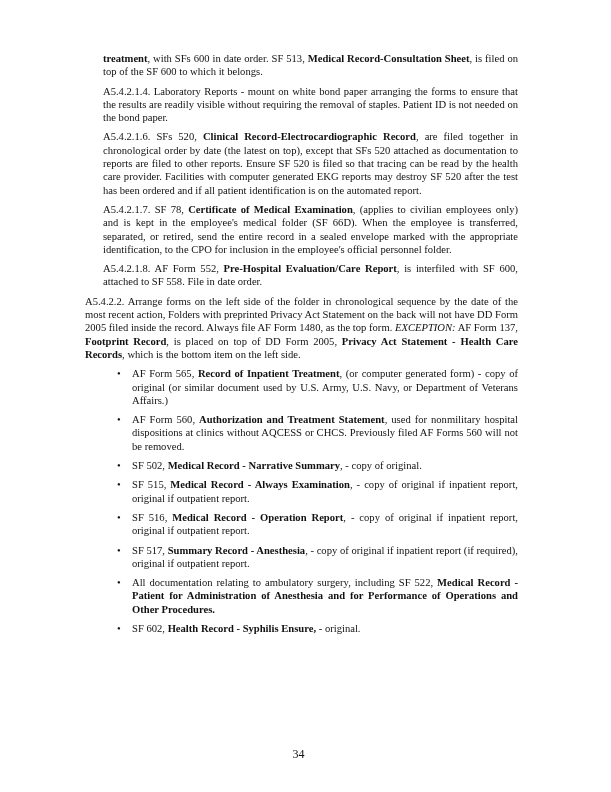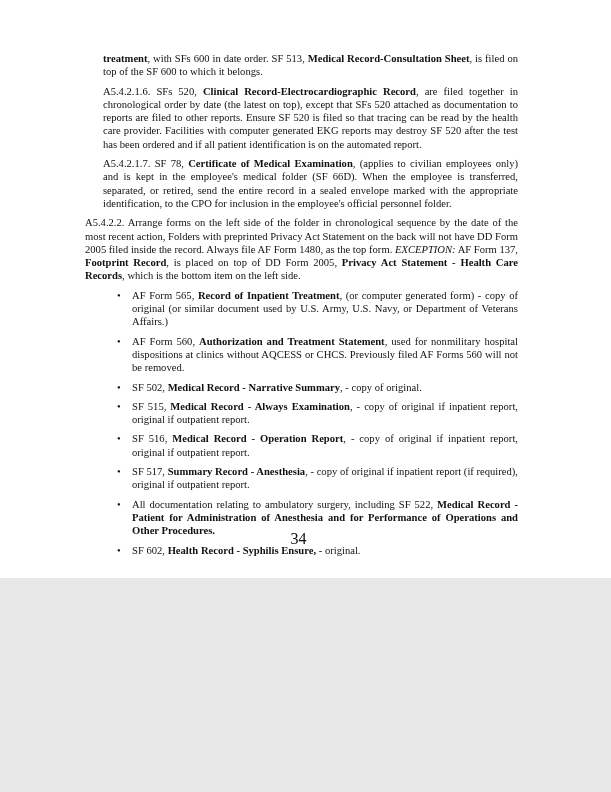--- a/index.html
+++ b/index.html
@@ -3,21 +3,21 @@
 <meta charset="utf-8">
 <style>
   html, body {
     margin: 0;
     padding: 0;
     background: #e8e8e8;
   }
   .page {
     position: relative;
     width: 611px;
-    height: 578px;
+    height: 792px;
     background: #ffffff;
     margin: 0 auto;
     font-family: "Liberation Serif", serif;
     color: #111111;
     overflow: hidden;
   }
   .doc-body {
     position: absolute;
     left: 85px;
     top: 52px;
@@ -42,31 +42,33 @@
     top: 0;
   }
   .bold { font-weight: bold; }
   .italic { font-style: italic; font-family: Liberation Serif, serif; }
   .page-number {
     position: absolute;
     left: 12px;
     right: 26px;
     bottom: 30px;
     text-align: center;
-    font-size: 16px;
+    font-size: 12px;
   }
 </style>
 </head>
 <body>
 
 <div class="page">
   <div class="doc-body">
       <p class="block level-2"><span class="bold">treatment</span><span>, with SFs 600 in date order.  SF 513, </span><span class="bold">Medical Record-Consultation Sheet</span><span>, is filed on top of the SF 600 to which it belongs.</span></p>
+      <p class="block level-2"><span>A5.4.2.1.4.  Laboratory Reports - mount on white bond paper arranging the forms to ensure that the results are readily visible without requiring the removal of staples.  Patient ID is not needed on the bond paper.</span></p>
       <p class="block level-2"><span>A5.4.2.1.6.  SFs 520, </span><span class="bold">Clinical Record-Electrocardiographic Record</span><span>, are filed together in chronological order by date (the latest on top), except that SFs 520 attached as documentation to reports are filed to other reports.  Ensure SF 520 is filed so that tracing can be read by the health care provider.  Facilities with computer generated EKG reports may destroy SF 520 after the test has been ordered and if all patient identification is on the automated report.</span></p>
       <p class="block level-2"><span>A5.4.2.1.7.  SF 78, </span><span class="bold">Certificate of Medical Examination</span><span>, (applies to civilian employees only) and is kept in the employee's medical folder (SF 66D).  When the employee is transferred, separated, or retired, send the entire record in a sealed envelope marked with the appropriate identification, to the CPO for inclusion in the employee's official personnel folder.</span></p>
+      <p class="block level-2"><span>A5.4.2.1.8.  AF Form 552, </span><span class="bold">Pre-Hospital Evaluation/Care Report</span><span>, is interfiled with SF 600, attached to SF 558.  File in date order.</span></p>
       <p class="block level-1"><span>A5.4.2.2.  Arrange forms on the left side of the folder in chronological sequence by the date of the most recent action,  Folders with preprinted Privacy Act Statement on the back will not have DD Form 2005 filed inside the record.  Always file AF Form 1480, as the top form.  </span><span class="italic">EXCEPTION:</span><span>  AF Form 137, </span><span class="bold">Footprint Record</span><span>, is placed on top of DD Form 2005, </span><span class="bold">Privacy Act Statement - Health Care Records</span><span>, which is the bottom item on the left side.</span></p>
       <p class="block bullet"><span class="bullet-marker">•</span><span>AF Form 565, </span><span class="bold">Record of Inpatient Treatment</span><span>, (or computer generated form) - copy of original (or similar document used by U.S. Army, U.S. Navy, or Department of Veterans Affairs.)</span></p>
       <p class="block bullet"><span class="bullet-marker">•</span><span>AF Form 560, </span><span class="bold">Authorization and Treatment Statement</span><span>, used for nonmilitary hospital dispositions at clinics without AQCESS or CHCS.  Previously filed AF Forms 560 will not be removed.</span></p>
       <p class="block bullet"><span class="bullet-marker">•</span><span>SF 502, </span><span class="bold">Medical Record - Narrative Summary</span><span>, - copy of original.</span></p>
       <p class="block bullet"><span class="bullet-marker">•</span><span>SF 515, </span><span class="bold">Medical Record - Always Examination</span><span>, - copy of original if inpatient report, original if outpatient report.</span></p>
       <p class="block bullet"><span class="bullet-marker">•</span><span>SF 516, </span><span class="bold">Medical Record - Operation Report</span><span>, - copy of original if inpatient report, original if outpatient report.</span></p>
       <p class="block bullet"><span class="bullet-marker">•</span><span>SF 517, </span><span class="bold">Summary Record - Anesthesia</span><span>, - copy of original if inpatient report (if required), original if outpatient report.</span></p>
       <p class="block bullet"><span class="bullet-marker">•</span><span>All documentation relating to ambulatory surgery, including SF 522, </span><span class="bold">Medical Record - Patient for Administration of Anesthesia and for Performance of Operations and Other Procedures.</span></p>
       <p class="block bullet"><span class="bullet-marker">•</span><span>SF 602, </span><span class="bold">Health Record - Syphilis Ensure,</span><span> - original.</span></p>
     </div>

